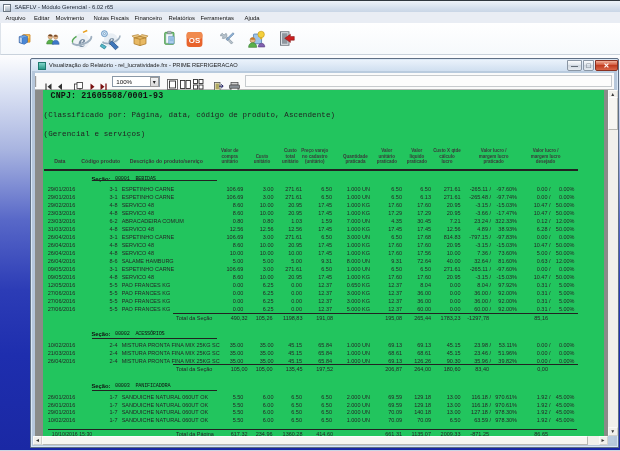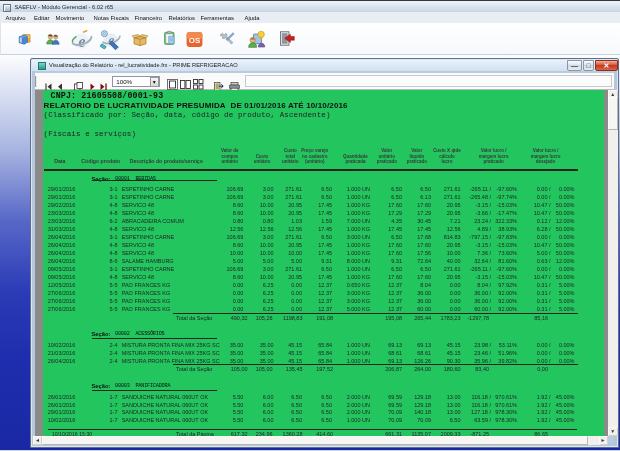--- a/index.html
+++ b/index.html
@@ -235,23 +235,22 @@
             </svg></div>
           <div class="nv" style="left:193.5px;top:4.5px;width:11px;height:9px"><svg width="11" height="9" viewBox="0 0 11 9">
               <rect x="2" y="0.5" width="7" height="2.6" fill="#d0d0d0" stroke="#444" stroke-width="0.7"></rect>
               <rect x="0.5" y="3" width="10" height="3.6" rx="0.5" fill="#8a9096" stroke="#444" stroke-width="0.7"></rect>
               <rect x="2" y="6.2" width="7" height="2.3" fill="#eee" stroke="#444" stroke-width="0.7"></rect>
             </svg></div>
         </div>
       <div id="report">
         <div id="pagew">
 <i class="mb" style="top:1.3px;left:7.5px">CNPJ: 21605508/0001-93</i>
-<i class="rt" style="top:11.3px;left:0.5px">RELATORIO DE LUCRATIVIDADE PRESUMIDA&nbsp; DE 01/01/2016 ATÉ 10/10/2016</i>
-<i class="mn" style="top:21.1px;left:0.5px">(Classificado por: Seção, data, código de produto, Ascendente)</i>
-<i class="mn" style="top:40.1px;left:0.5px">(Fiscais e serviços)</i>
+<i class="mn" style="top:21.1px;left:0.5px">(Classificado por: Página, data, código de produto, Ascendente)</i>
+<i class="mn" style="top:40.1px;left:0.5px">(Gerencial e serviços)</i>
 <i class="th" style="top:69.3px;font-size:5.2px;left:11.2px;text-align:left">Data</i>
 <i class="th" style="top:69.3px;font-size:5.2px;left:38.3px;text-align:left">Código produto</i>
 <i class="th" style="top:69.3px;font-size:5.2px;left:86.7px;text-align:left">Descrição do produto/serviço</i>
 <i class="th" style="top:58.1px;font-size:4.5px;left:166.7px;width:40px;text-align:center">Valor de<br>compra<br>unitário</i>
 <i class="th" style="top:63.7px;font-size:4.5px;left:199.0px;width:40px;text-align:center">Custo<br>unitário</i>
 <i class="th" style="top:58.1px;font-size:4.5px;left:227.3px;width:40px;text-align:center">Custo<br>total<br>unitário</i>
 <i class="th" style="top:58.1px;font-size:4.5px;left:251.8px;width:40px;text-align:center">Preço varejo<br>no cadastro<br>(unitário)</i>
 <i class="th" style="top:63.7px;font-size:4.5px;left:292.5px;width:40px;text-align:center">Quantidade<br>praticada</i>
 <i class="th" style="top:58.1px;font-size:4.5px;left:323.8px;width:40px;text-align:center">Valor<br>unitário<br>praticado</i>
 <i class="th" style="top:58.1px;font-size:4.5px;left:353.8px;width:40px;text-align:center">Valor<br>líquido<br>praticado</i>

